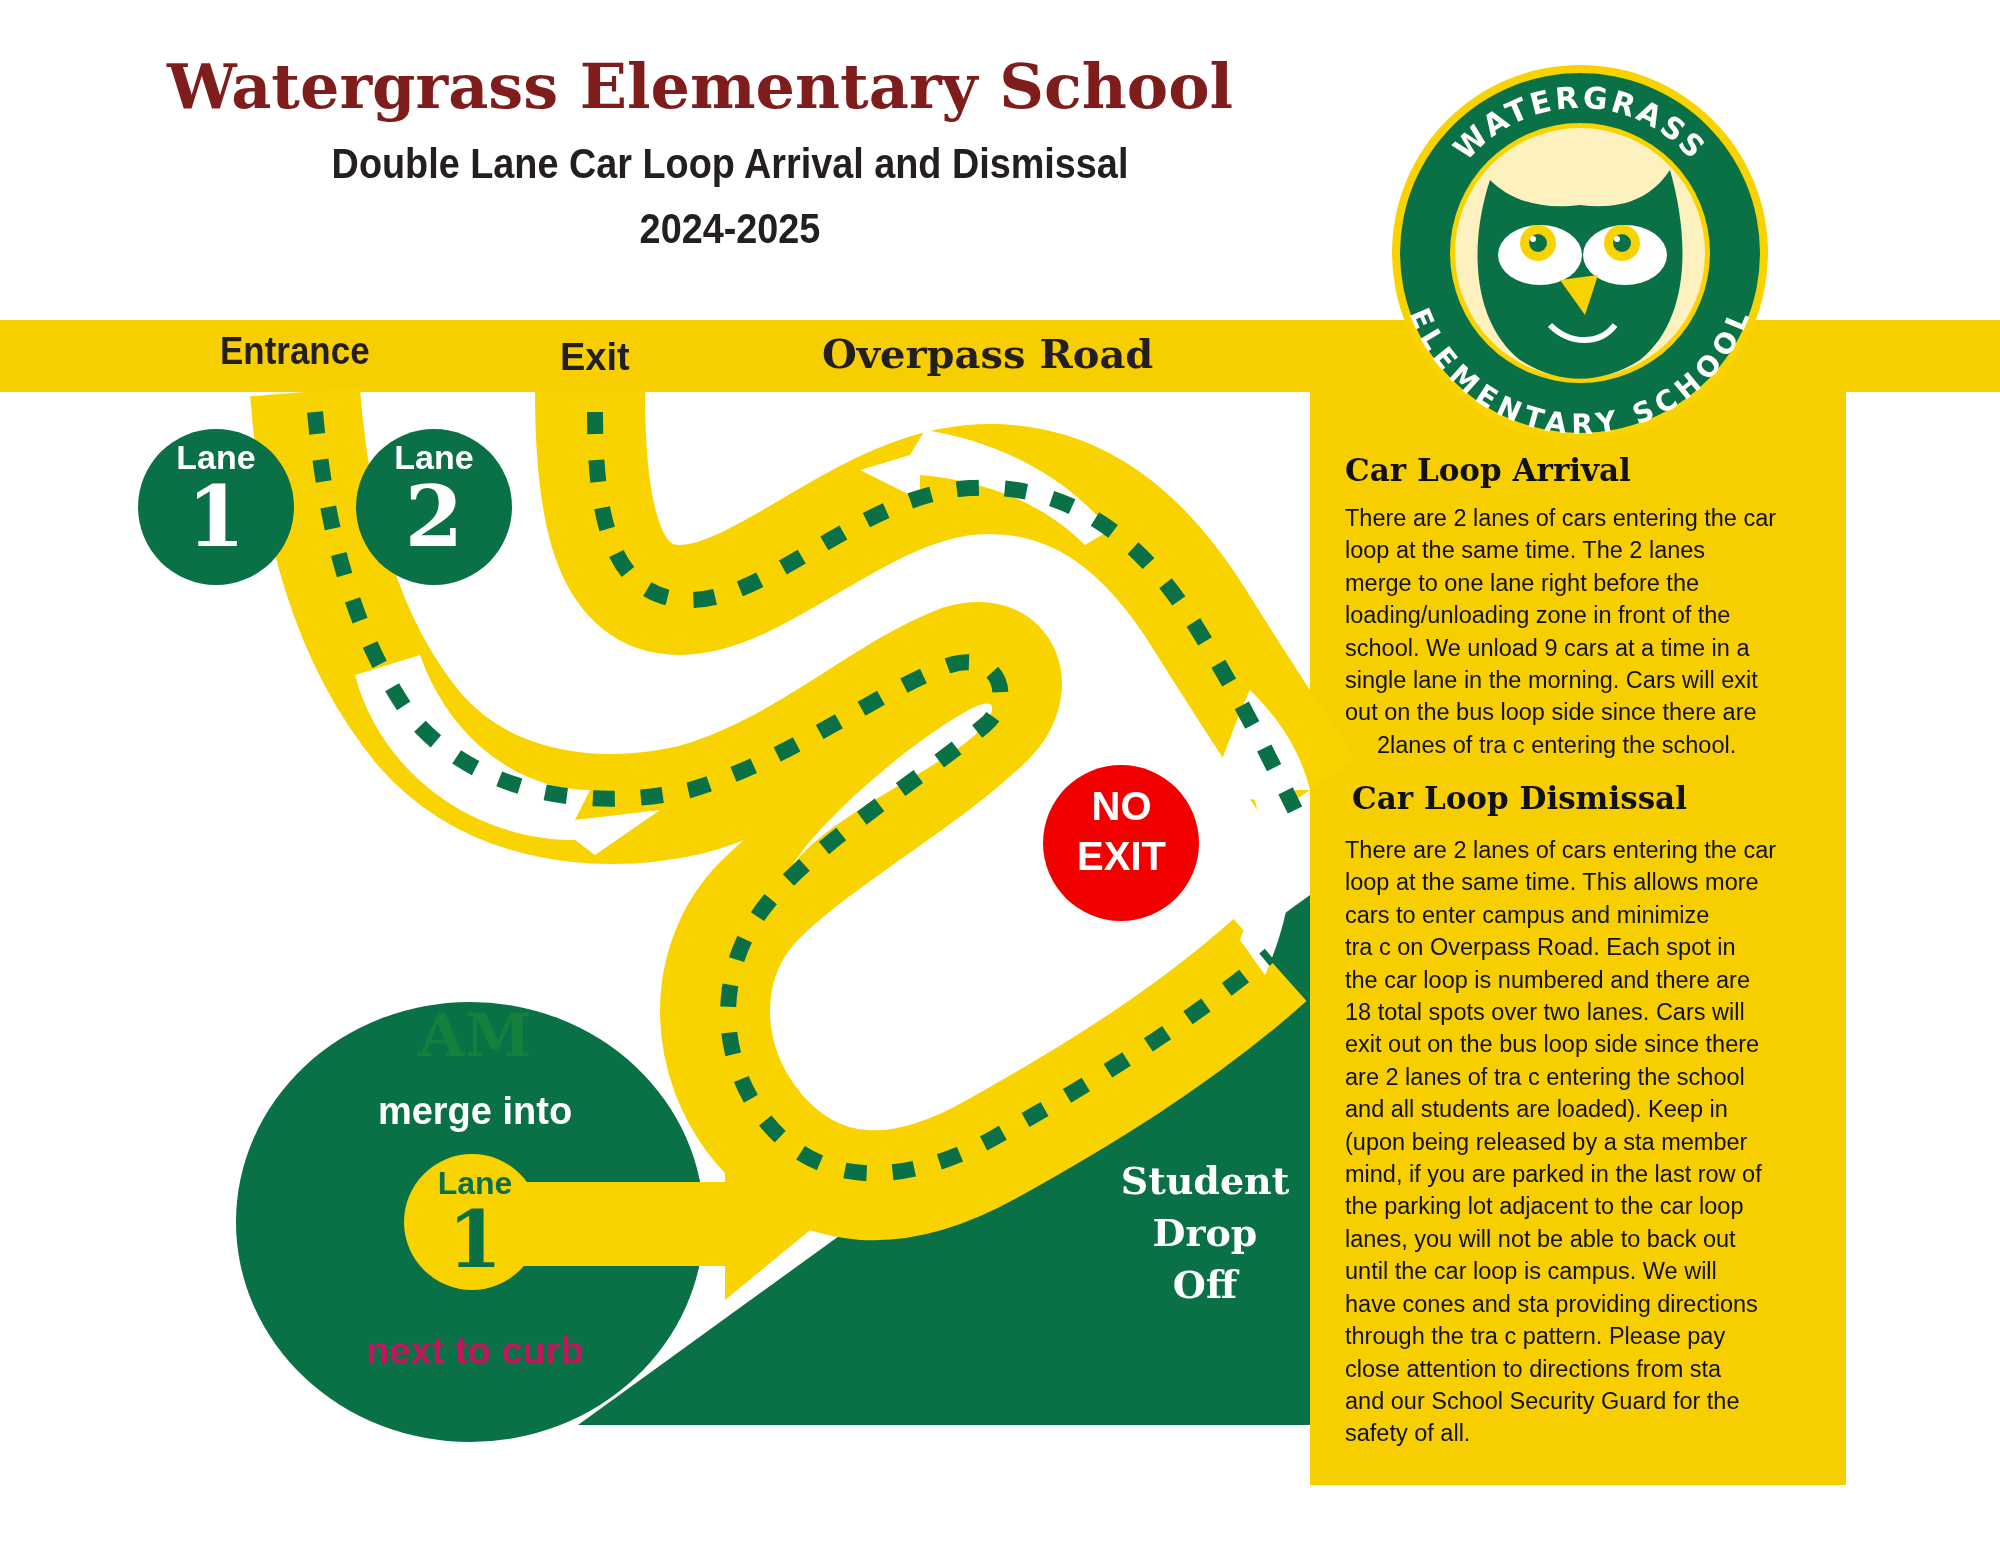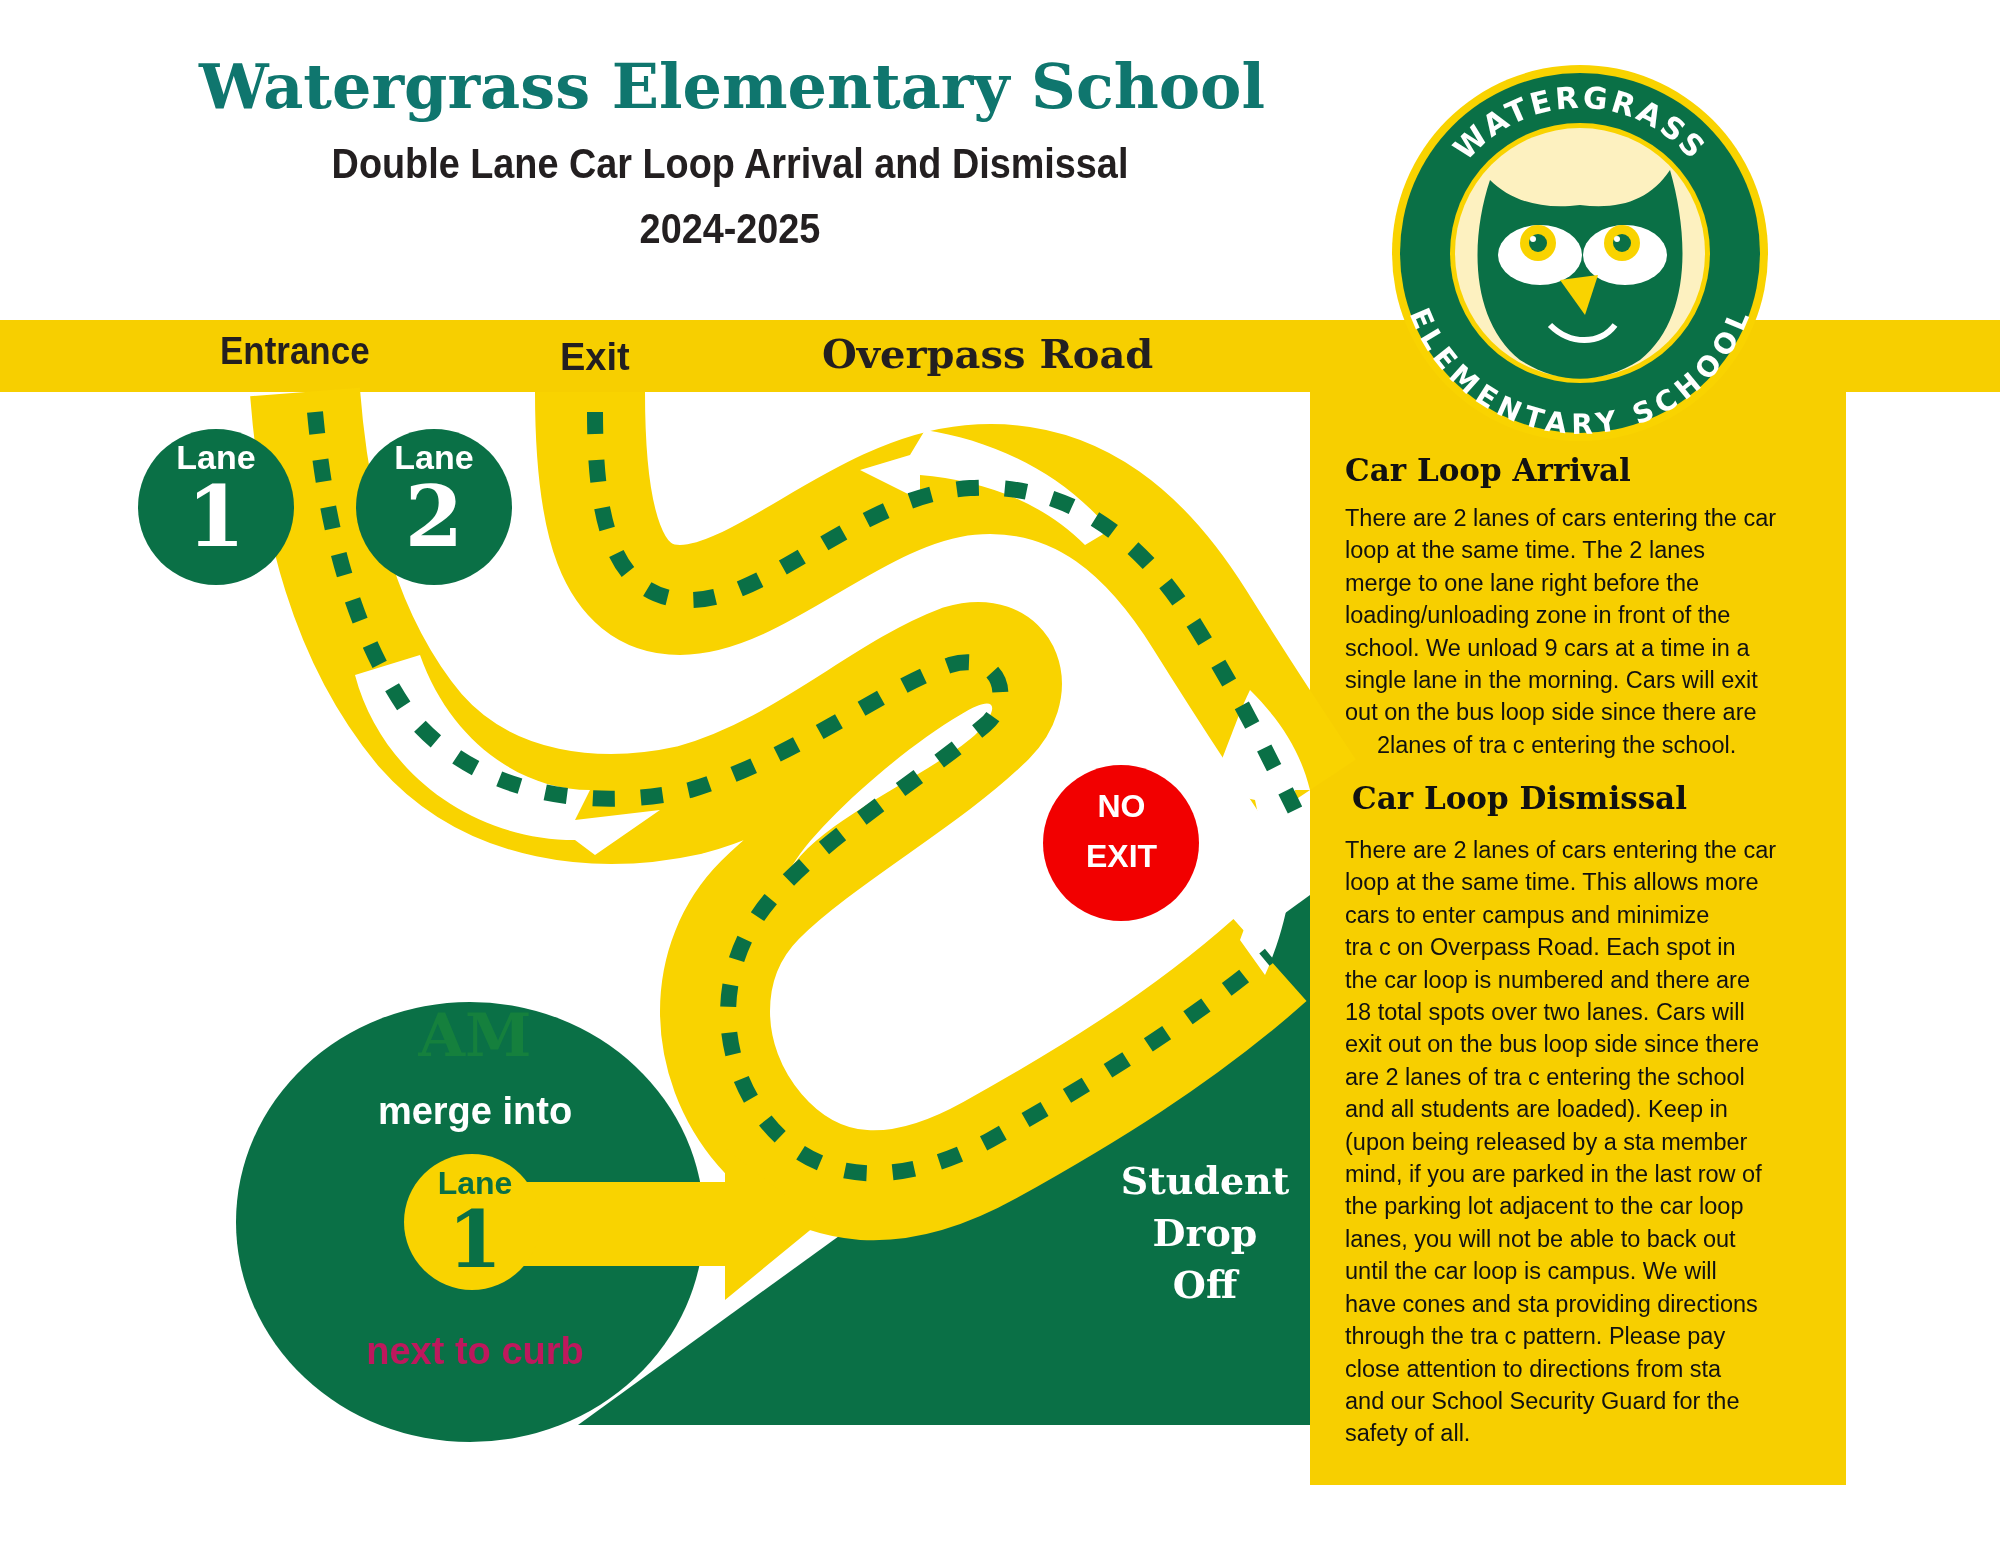--- a/index.html
+++ b/index.html
@@ -2,43 +2,43 @@
 <html><head>
 <meta charset="utf-8">
 <style>
   html, body { margin: 0; padding: 0; background: #ffffff; }
   body { width: 2000px; height: 1545px; position: relative; overflow: hidden;
          font-family: "DejaVu Sans", sans-serif; }
   .abs { position: absolute; }
   .slab { font-family: "DejaVu Serif", serif; font-weight: bold; text-align: center; }
   .sans-cond { font-family: "Liberation Sans", sans-serif; font-weight: bold; }
 
-  #title { left: 135px; top: 50px; width: 1130px; text-align: right;
-           font-size: 62px; color: #0f766e; letter-spacing: 0px; white-space: nowrap; }
+  #title { left: 135px; top: 50px; width: 1130px; text-align: center;
+           font-size: 62px; color: #7f1d1d; letter-spacing: 0px; white-space: nowrap; }
   #subtitle { left: 230px; top: 140px; width: 1000px; text-align: center;
               font-size: 42px; color: #231f20; white-space: nowrap; transform: scaleX(0.9); transform-origin: center; }
   #years { left: 230px; top: 205px; width: 1000px; text-align: center;
            font-size: 42px; color: #231f20; transform: scaleX(0.9); transform-origin: center;}
 
   #road-bar { left: 0; top: 320px; width: 2000px; height: 72px; background: #f7cf00; }
   #panel { left: 1310px; top: 392px; width: 536px; height: 1093px; background: #f7cf00; }
 
   .road-label { top: 330px; font-size: 38px; color: #231f20; white-space: nowrap; }
   #lbl-entrance { left: 220px; transform: scaleX(0.92); transform-origin: left; }
   #lbl-exit { left: 560px; top: 336px; }
   #lbl-overpass { left: 822px; font-size: 40px; }
 
   svg#map { position: absolute; left: 0; top: 0; width: 2000px; height: 1545px; }
 
   .lane-badge { color: #fff; text-align: center; }
   .lane-badge .lane-word { font-size: 34px; font-family: "Liberation Sans", sans-serif; font-weight: bold; display: block; }
   .lane-badge .lane-num { font-size: 84px; font-family: "DejaVu Serif", serif; font-weight: bold; display: block; line-height: 80px; }
 
   #noexit { left: 1044px; top: 775px; width: 155px; height: 130px; color: #fff; text-align: center;
-            font-family: "Liberation Sans", sans-serif; font-weight: bold; font-size: 32px; line-height: 50px; padding-top: 6px; }
+            font-family: "Liberation Sans", sans-serif; font-weight: bold; font-size: 40px; line-height: 50px; padding-top: 6px; }
 
   #am-title { left: 360px; top: 1000px; width: 230px; text-align: center; color: #15803d; font-size: 60px; }
   #am-merge { left: 330px; top: 1090px; width: 290px; text-align: center; color: #fff; font-size: 38px;
               font-family: "Liberation Sans", sans-serif; font-weight: bold; }
   #am-curb { left: 320px; top: 1330px; width: 310px; text-align: center; color: #be185d; font-size: 38px;
              font-family: "Liberation Sans", sans-serif; font-weight: bold; }
   #am-lane { left: 395px; top: 1165px; width: 160px; text-align: center; color: #0a7046; }
   #am-lane .lane-word { font-size: 32px; font-family: "Liberation Sans", sans-serif; font-weight: bold; display: block; }
   #am-lane .lane-num { font-size: 78px; font-family: "DejaVu Serif", serif; font-weight: bold; display: block; line-height: 76px; }
 

